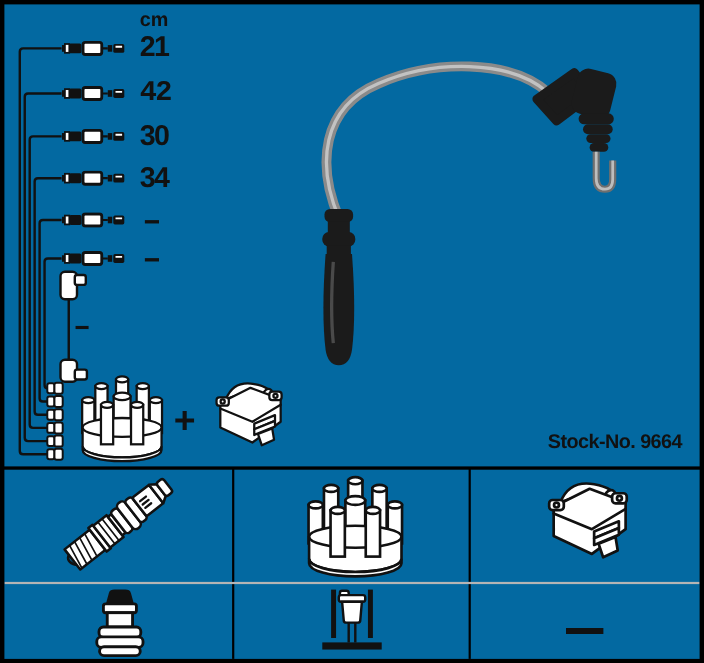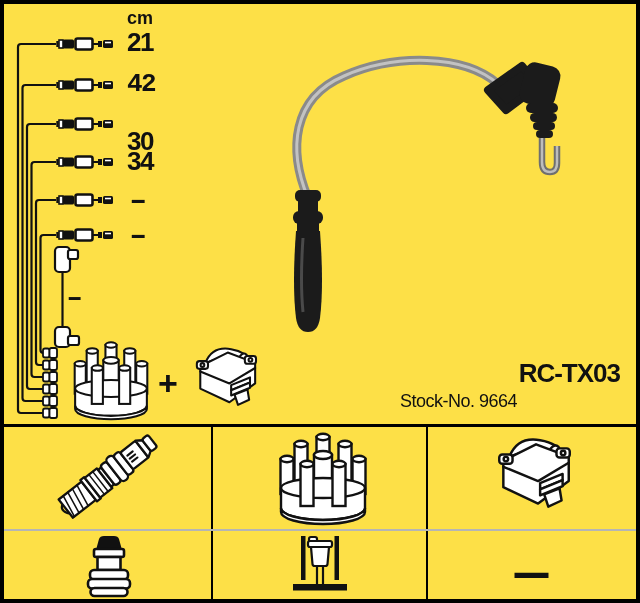--- a/index.html
+++ b/index.html
@@ -1,25 +1,25 @@
 <!DOCTYPE html>
 <html><head>
 <meta charset="utf-8">
 <style>
   html,body{margin:0;padding:0;background:#888;}
-  .page{position:relative;width:640px;height:603px;background:#fde047;overflow:hidden;
+  .page{position:relative;width:640px;height:603px;background:#0369a1;overflow:hidden;
         font-family:"Liberation Sans",sans-serif;color:#111;}
   .frame{position:absolute;inset:0;border:4px solid #000;pointer-events:none;z-index:50;}
   .abs{position:absolute;}
   .unit-h{font-size:18px;font-weight:bold;}
   .len{font-size:26px;font-weight:bold;letter-spacing:-1.5px;line-height:26px;}
   .dash-sm{font-size:26px;font-weight:bold;line-height:26px;transform:scaleY(1.2);}
   .plus{font-size:34px;font-weight:bold;line-height:34px;}
   .model{font-size:26px;font-weight:bold;letter-spacing:-1px;line-height:26px;text-align:right;}
-  .stock{font-size:18px;font-weight:normal;letter-spacing:-0.5px;line-height:20px;}
+  .stock{font-size:18px;font-weight:bold;letter-spacing:-0.5px;line-height:20px;text-align:right;}
   .dash-big{font-size:34px;font-weight:900;line-height:34px;text-align:center;transform:scaleY(1.6);}
   .gline{position:absolute;background:#000;}
   .gline.light{background:#b5b5b5;}
   svg{display:block;}
 </style>
 </head>
 <body>
 
 <div class="page">
 
@@ -77,21 +77,21 @@
   <svg class="abs" style="left:56px;top:117px;" width="60" height="14" viewBox="0 0 60 14">
     <line x1="1.5" y1="4" x2="1.5" y2="10" stroke="#111" stroke-width="2.4"></line>
     <rect x="3" y="3" width="4" height="8" fill="#fff" stroke="#111" stroke-width="1.6"></rect>
     <rect x="7" y="2.5" width="11" height="9" rx="1.5" fill="#111"></rect>
     <rect x="19.5" y="1.5" width="17" height="11" rx="2" fill="#fff" stroke="#111" stroke-width="2.6"></rect>
     <line x1="37" y1="7" x2="42" y2="7" stroke="#111" stroke-width="2"></line>
     <rect x="42" y="4" width="4" height="6" fill="#111"></rect>
     <rect x="47" y="3" width="10" height="8" rx="1.5" fill="#111"></rect>
     <line x1="49" y1="5.5" x2="55" y2="5.5" stroke="#fff" stroke-width="1.6"></line>
   </svg>
-  <div class="abs len" style="left:127px;top:128px;text-align:center;">30</div>
+  <div class="abs len" style="left:127px;top:110px;text-align:center;">30</div>
 
   <svg class="abs" style="left:56px;top:155px;" width="60" height="14" viewBox="0 0 60 14">
     <line x1="1.5" y1="4" x2="1.5" y2="10" stroke="#111" stroke-width="2.4"></line>
     <rect x="3" y="3" width="4" height="8" fill="#fff" stroke="#111" stroke-width="1.6"></rect>
     <rect x="7" y="2.5" width="11" height="9" rx="1.5" fill="#111"></rect>
     <rect x="19.5" y="1.5" width="17" height="11" rx="2" fill="#fff" stroke="#111" stroke-width="2.6"></rect>
     <line x1="37" y1="7" x2="42" y2="7" stroke="#111" stroke-width="2"></line>
     <rect x="42" y="4" width="4" height="6" fill="#111"></rect>
     <rect x="47" y="3" width="10" height="8" rx="1.5" fill="#111"></rect>
     <line x1="49" y1="5.5" x2="55" y2="5.5" stroke="#fff" stroke-width="1.6"></line>
@@ -193,21 +193,20 @@
       <rect x="240" y="18" width="36" height="42" rx="10" transform="rotate(14 258 39)"></rect>
       <rect x="244" y="57" width="32" height="10" rx="5"></rect>
       <rect x="248" y="67" width="27" height="9" rx="4.5"></rect>
       <rect x="251" y="76" width="22" height="8" rx="4"></rect>
       <rect x="254" y="84" width="17" height="8" rx="4"></rect>
     </g>
     <path d="M260 92 L260 116 Q260 126 268 126 Q275 126 275 117 L275 100" fill="none" stroke="#6f6f6f" stroke-width="6.5"></path>
     <path d="M260 92 L260 116 Q260 126 268 126 Q275 126 275 117 L275 100" fill="none" stroke="#bdbdbd" stroke-width="2.5"></path>
   </svg>
 
-  <div class="abs model" style="right:20px;top:360px;width:200px;">RC-TX03</div>
   <div class="abs stock" style="right:20px;top:391px;width:220px;">Stock-No. 9664</div>
 
   <div class="gline" style="left:0;top:424px;width:640px;height:2.5px;"></div>
   <div class="gline" style="left:211px;top:426px;width:2px;height:173px;"></div>
   <div class="gline" style="left:426px;top:426px;width:2px;height:173px;"></div>
   <div class="gline light" style="left:4px;top:529px;width:632px;height:2px;"></div>
 
   <svg class="abs" style="left:50px;top:430px;" width="112" height="96" viewBox="0 0 116 97">
     <g transform="rotate(-38 55 50)" fill="#fff" stroke="#111" stroke-width="2.4" stroke-linejoin="round" stroke-linecap="round">
       <path d="M8 44 Q0 46 4 54 Q6 58 12 57" fill="none"></path>

